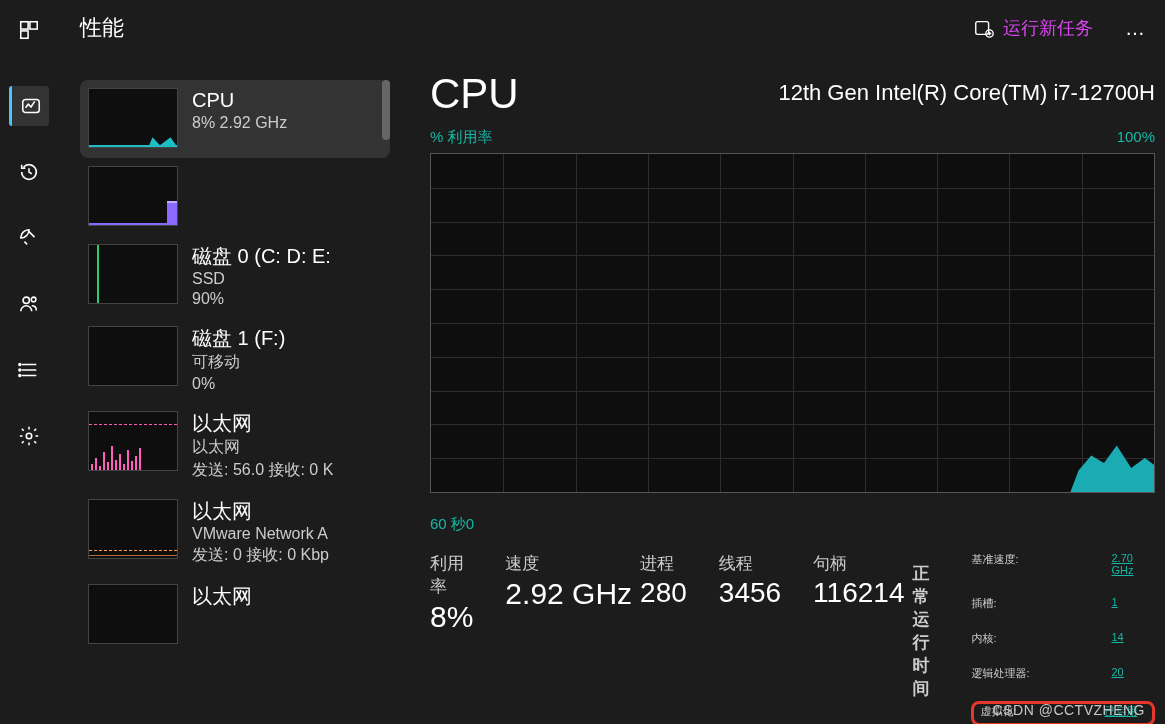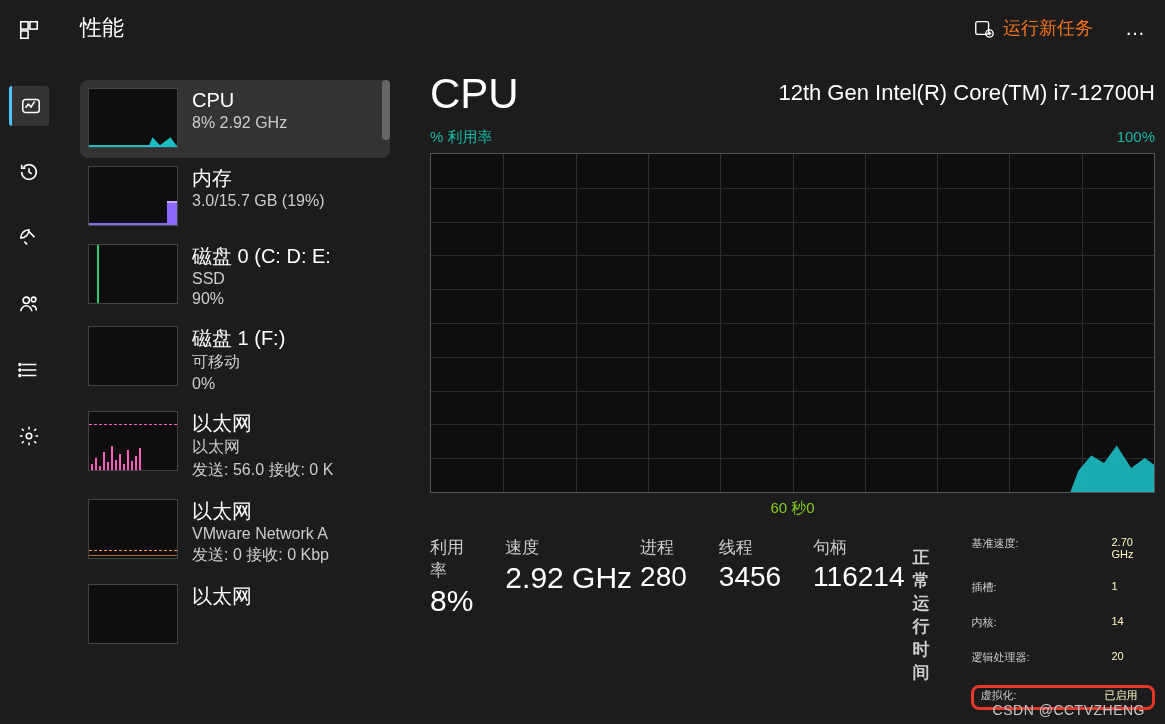--- a/index.html
+++ b/index.html
@@ -7,21 +7,21 @@
   
   .rail{position:absolute;left:0;top:0;width:58px;height:100%;background:#1c1c1c;display:flex;flex-direction:column;align-items:center;padding-top:0;gap:26px;}
   .rail-top{height:60px;width:100%;display:flex;align-items:center;justify-content:center;}
   .rail .ico{width:40px;height:40px;border-radius:6px;display:flex;align-items:center;justify-content:center;color:#fff;}
   .rail .ico.selected{background:#333;border-left:3px solid #4cc2ff;border-radius:3px;}
   .rail svg{width:22px;height:22px;stroke:#fff;fill:none;stroke-width:1.7;}
   
   .header{position:absolute;left:80px;top:0;right:0;height:56px;display:flex;align-items:center;justify-content:space-between;padding-right:12px;}
   .header-title{font-size:22px;color:#fff;}
   .header-right{display:flex;align-items:center;gap:18px;}
-  .run-btn{display:flex;align-items:center;gap:8px;font-size:18px;color:#f97316;padding:6px 8px;}
+  .run-btn{display:flex;align-items:center;gap:8px;font-size:18px;color:#d946ef;padding:6px 8px;}
   .run-btn svg{width:22px;height:22px;stroke:#fff;fill:none;stroke-width:1.5;}
   .more{font-size:20px;letter-spacing:2px;padding:4px 6px;}
   
   .sidebar{position:absolute;left:80px;top:80px;width:310px;bottom:0;overflow:hidden;}
   .side-item{display:flex;gap:14px;padding:8px 0 10px 8px;}
   .side-item.selected{background:#333;border-radius:8px;}
   .thumb{width:90px;height:60px;background:#0e0e0e;border:1px solid #444;position:relative;flex-shrink:0;overflow:hidden;}
   .side-info .t1{font-size:20px;line-height:1.2;}
   .side-info .t2{font-size:16px;color:#ccc;margin-top:2px;}
   .side-info .t3{font-size:16px;color:#ccc;margin-top:2px;}
@@ -39,30 +39,30 @@
   
   .main{position:absolute;left:430px;top:70px;right:10px;bottom:0;}
   .main-head{display:flex;justify-content:space-between;align-items:flex-start;}
   .main-title{font-size:42px;font-weight:400;}
   .cpu-model{font-size:22px;color:#fff;margin-top:10px;}
   .chart-top{display:flex;justify-content:space-between;font-size:15px;color:#14b8a6;margin-top:10px;}
   .chart{position:relative;height:340px;margin-top:6px;border:1px solid #555;background:#0e0e0e;overflow:hidden;}
   .chart .grid-v{position:absolute;top:0;bottom:0;width:0;border-left:1px solid #2d2d2d;}
   .chart .grid-h{position:absolute;left:0;right:0;height:0;border-top:1px solid #2d2d2d;}
   .chart .area{position:absolute;right:-1px;bottom:-1px;width:85px;height:50px;background:#1dbdc4;opacity:.9;clip-path:polygon(0 100%,10% 55%,25% 25%,40% 40%,55% 5%,72% 50%,88% 30%,100% 45%,100% 100%);} 
-  .chart-bot{display:flex;justify-content:center;font-size:15px;color:#84cc16;margin-top:6px;}
+  .chart-bot{display:flex;justify-content:flex-start;font-size:15px;color:#14b8a6;margin-top:22px;}
   .stats{display:flex;margin-top:18px;gap:42px;}
   .stats-left{display:flex;flex-direction:row;gap:8px;flex:1;}
   .row1{display:flex;gap:32px;}
   .metric .lbl{font-size:17px;color:#ccc;}
   .metric .val{font-size:30px;color:#fff;margin-top:2px;white-space:nowrap;}
   .metric.sm .val{font-size:28px;}
   .stats-right{display:grid;grid-template-columns:120px auto;row-gap:8px;column-gap:10px;font-size:11px;align-content:start;gap:20px;}
   .stats-right .k{color:#ccc;}
-  .stats-right .v{color:#fef9c3;}
+  .stats-right .v{color:#14b8a6;text-decoration:underline;}
   .highlight{border:3px solid #e7362a;border-radius:8px;padding:0 10px 4px 6px;}
   .uptime-lbl{font-size:17px;color:#ccc;margin-top:10px;font-weight:bold;}
   .watermark{position:absolute;right:20px;bottom:6px;font-size:14px;color:#c7c7c7;letter-spacing:.5px;margin-top:20px;}
 </style>
 </head>
 <body>
 
 <div class="rail">
   <div class="rail-top">
       <div class="ico">
@@ -133,24 +133,20 @@
   <div class="scrollbar"></div>
   <div class="side-item selected">
     <div class="thumb cpu"></div>
     <div class="side-info">
         <div class="t1">CPU</div>
         <div class="t2">8% 2.92 GHz</div>
       </div>
   </div>
   <div class="side-item">
     <div class="thumb mem"></div>
-    <div class="side-info">
-        <div class="t1">内存</div>
-        <div class="t2">3.0/15.7 GB (19%)</div>
-      </div>
   </div>
   <div class="side-item">
     <div class="thumb disk0"></div>
     <div class="side-info">
         <div class="t1">磁盘 0 (C: D: E:</div>
         <div class="t2">SSD</div>
         <div class="t3">90%</div>
       </div>
   </div>
   <div class="side-item">

